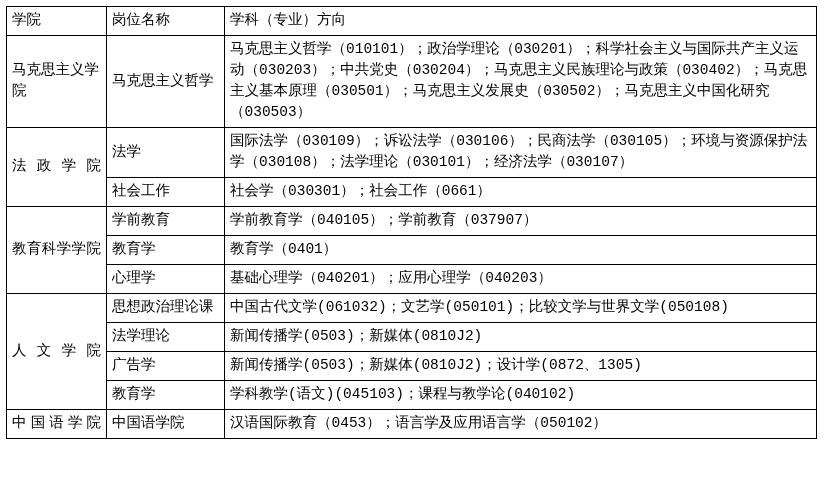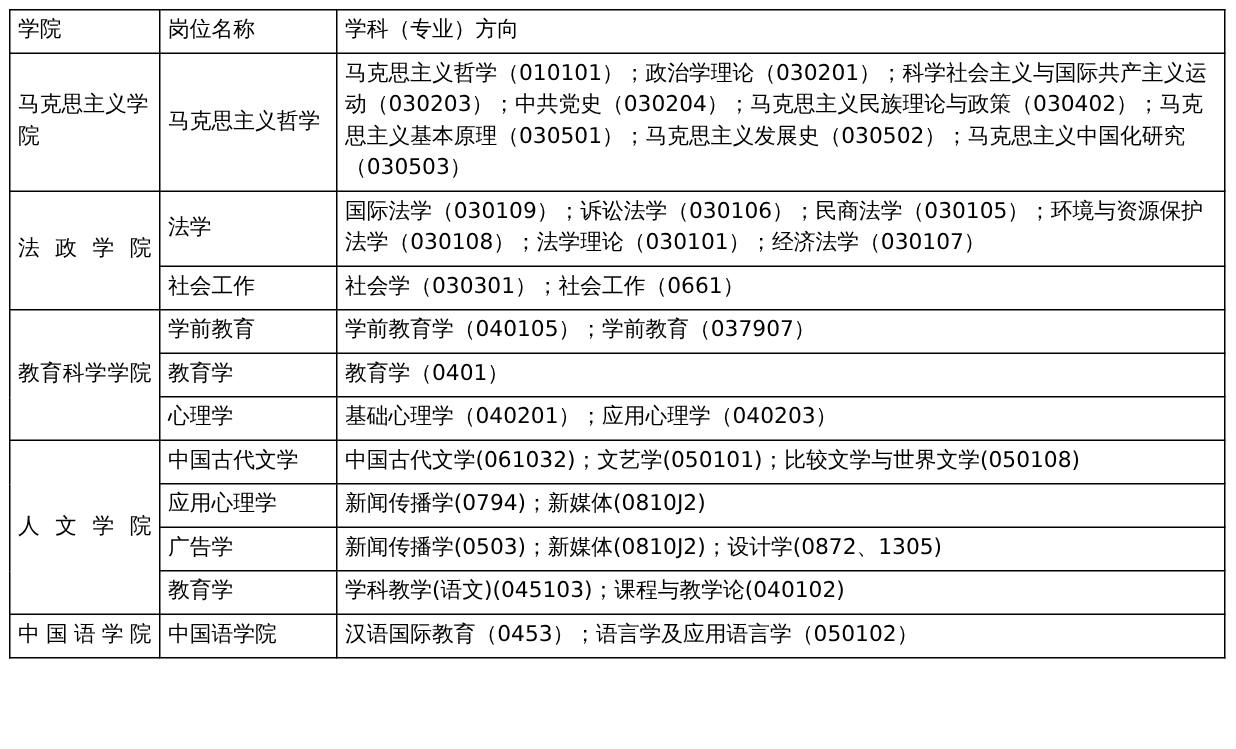--- a/index.html
+++ b/index.html
@@ -17,20 +17,21 @@
     position: relative;
     overflow: hidden;
     background: #ffffff;
   }
   table.spec {
     border-collapse: collapse;
     table-layout: fixed;
     margin: 6px 0 0 6px;
     width: 796px;
     background: #ffffff;
+    font-family: Liberation Mono, monospace;
   }
   table.spec td, table.spec th {
     border: 1px solid #000000;
     vertical-align: middle;
     padding: 3px 5px 4px 5px;
     font-size: 14.5px;
     line-height: 1.45;
     font-weight: normal;
     text-align: left;
   }
@@ -111,26 +112,26 @@
       </tr>
       <tr>
         <td>心理学</td>
         <td class="major">基础心理学（040201）；应用心理学（040203）</td>
       </tr>
 
       <tr>
         <td class="college" rowspan="4">
           <span class="inner">人文学院</span>
         </td>
-        <td class="nowrapcell">中国古代文学</td>
+        <td class="nowrapcell">思想政治理论课</td>
         <td class="major nowrapcell">中国古代文学(061032)；文艺学(050101)；比较文学与世界文学(050108)</td>
       </tr>
       <tr>
-        <td>应用心理学</td>
-        <td class="major">新闻传播学(0794)；新媒体(0810J2)</td>
+        <td>法学理论</td>
+        <td class="major">新闻传播学(0503)；新媒体(0810J2)</td>
       </tr>
       <tr>
         <td>广告学</td>
         <td class="major">新闻传播学(0503)；新媒体(0810J2)；设计学(0872、1305)</td>
       </tr>
       <tr>
         <td>教育学</td>
         <td class="major">学科教学(语文)(045103)；课程与教学论(040102)</td>
       </tr>
 

